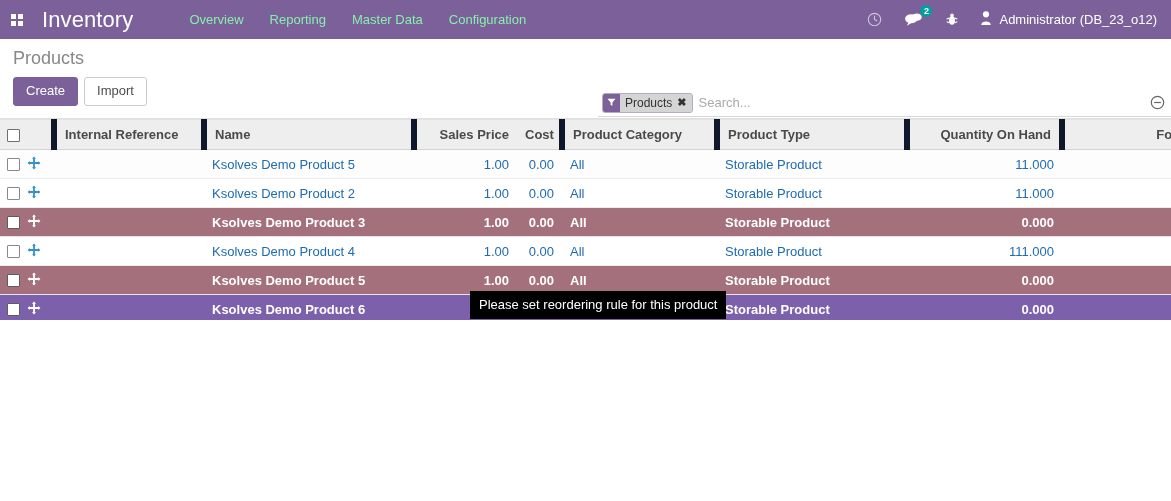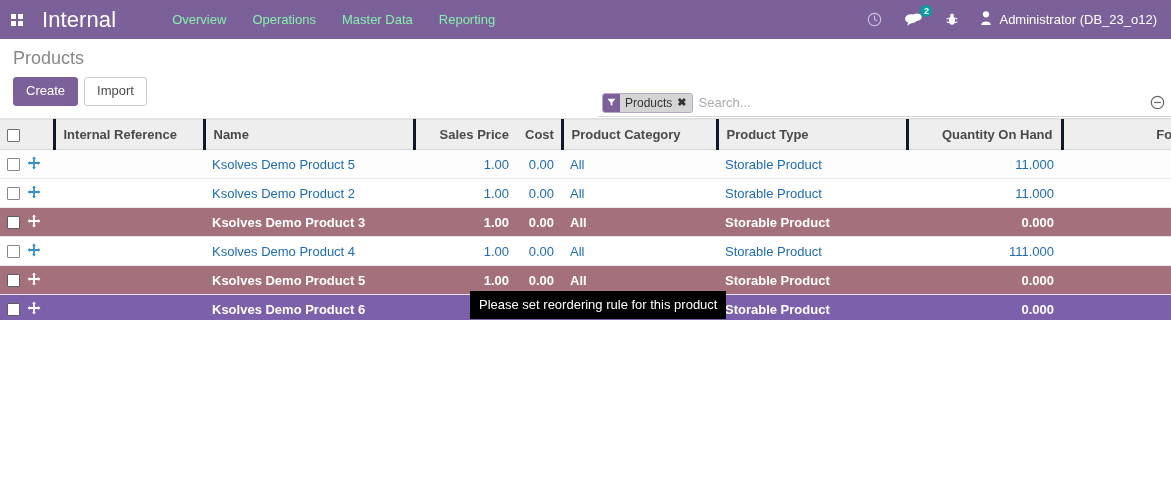--- a/index.html
+++ b/index.html
@@ -281,21 +281,21 @@
     color: #4a4a4a;
     font-weight: bold;
     font-size: 13px;
     padding: 7px 8px;
     text-align: left;
     height: 29px;
     white-space: nowrap;
     overflow: hidden;
   }
   table.o-list th.num, table.o-list td.num { text-align: right; }
-  table.o-list th.sep { border-left: 3px solid #0f172a; }
+  table.o-list th.sep { border-left: 6px solid #0f172a; }
   table.o-list td {
     border-bottom: 1px solid #ededed;
     padding: 6px 8px;
     color: #1f6bb0;
     height: 25px;
     white-space: nowrap;
     overflow: hidden;
     line-height: 13px;
   }
   td.cell-link { color: #32a5d8; }
@@ -371,27 +371,27 @@
 
 <div class="navbar">
   <div class="apps-btn">
     <div class="apps-grid">
       <i></i>
         <i></i>
         <i></i>
         <i></i>
     </div>
   </div>
-  <div class="brand">Internal</div>
+  <div class="brand">Inventory</div>
 
   <div class="menu">
     <div class="menu-item">Overview</div>
-    <div class="menu-item">Operations</div>
+    <div class="menu-item">Reporting</div>
     <div class="menu-item">Master Data</div>
-    <div class="menu-item">Reporting</div>
+    <div class="menu-item">Configuration</div>
   </div>
 
   <div class="nav-right">
     <div class="nav-icon">
       <svg width="15" height="15" viewBox="0 0 16 16" aria-hidden="true">
         <circle cx="8" cy="8" r="6.6" fill="none" stroke="#cfc2dd" stroke-width="1.2"></circle>
         <path d="M8 4.3 V8 L10.4 9.4" fill="none" stroke="#cfc2dd" stroke-width="1.2" stroke-linecap="round"></path>
       </svg>
     </div>
     <div class="nav-icon">

